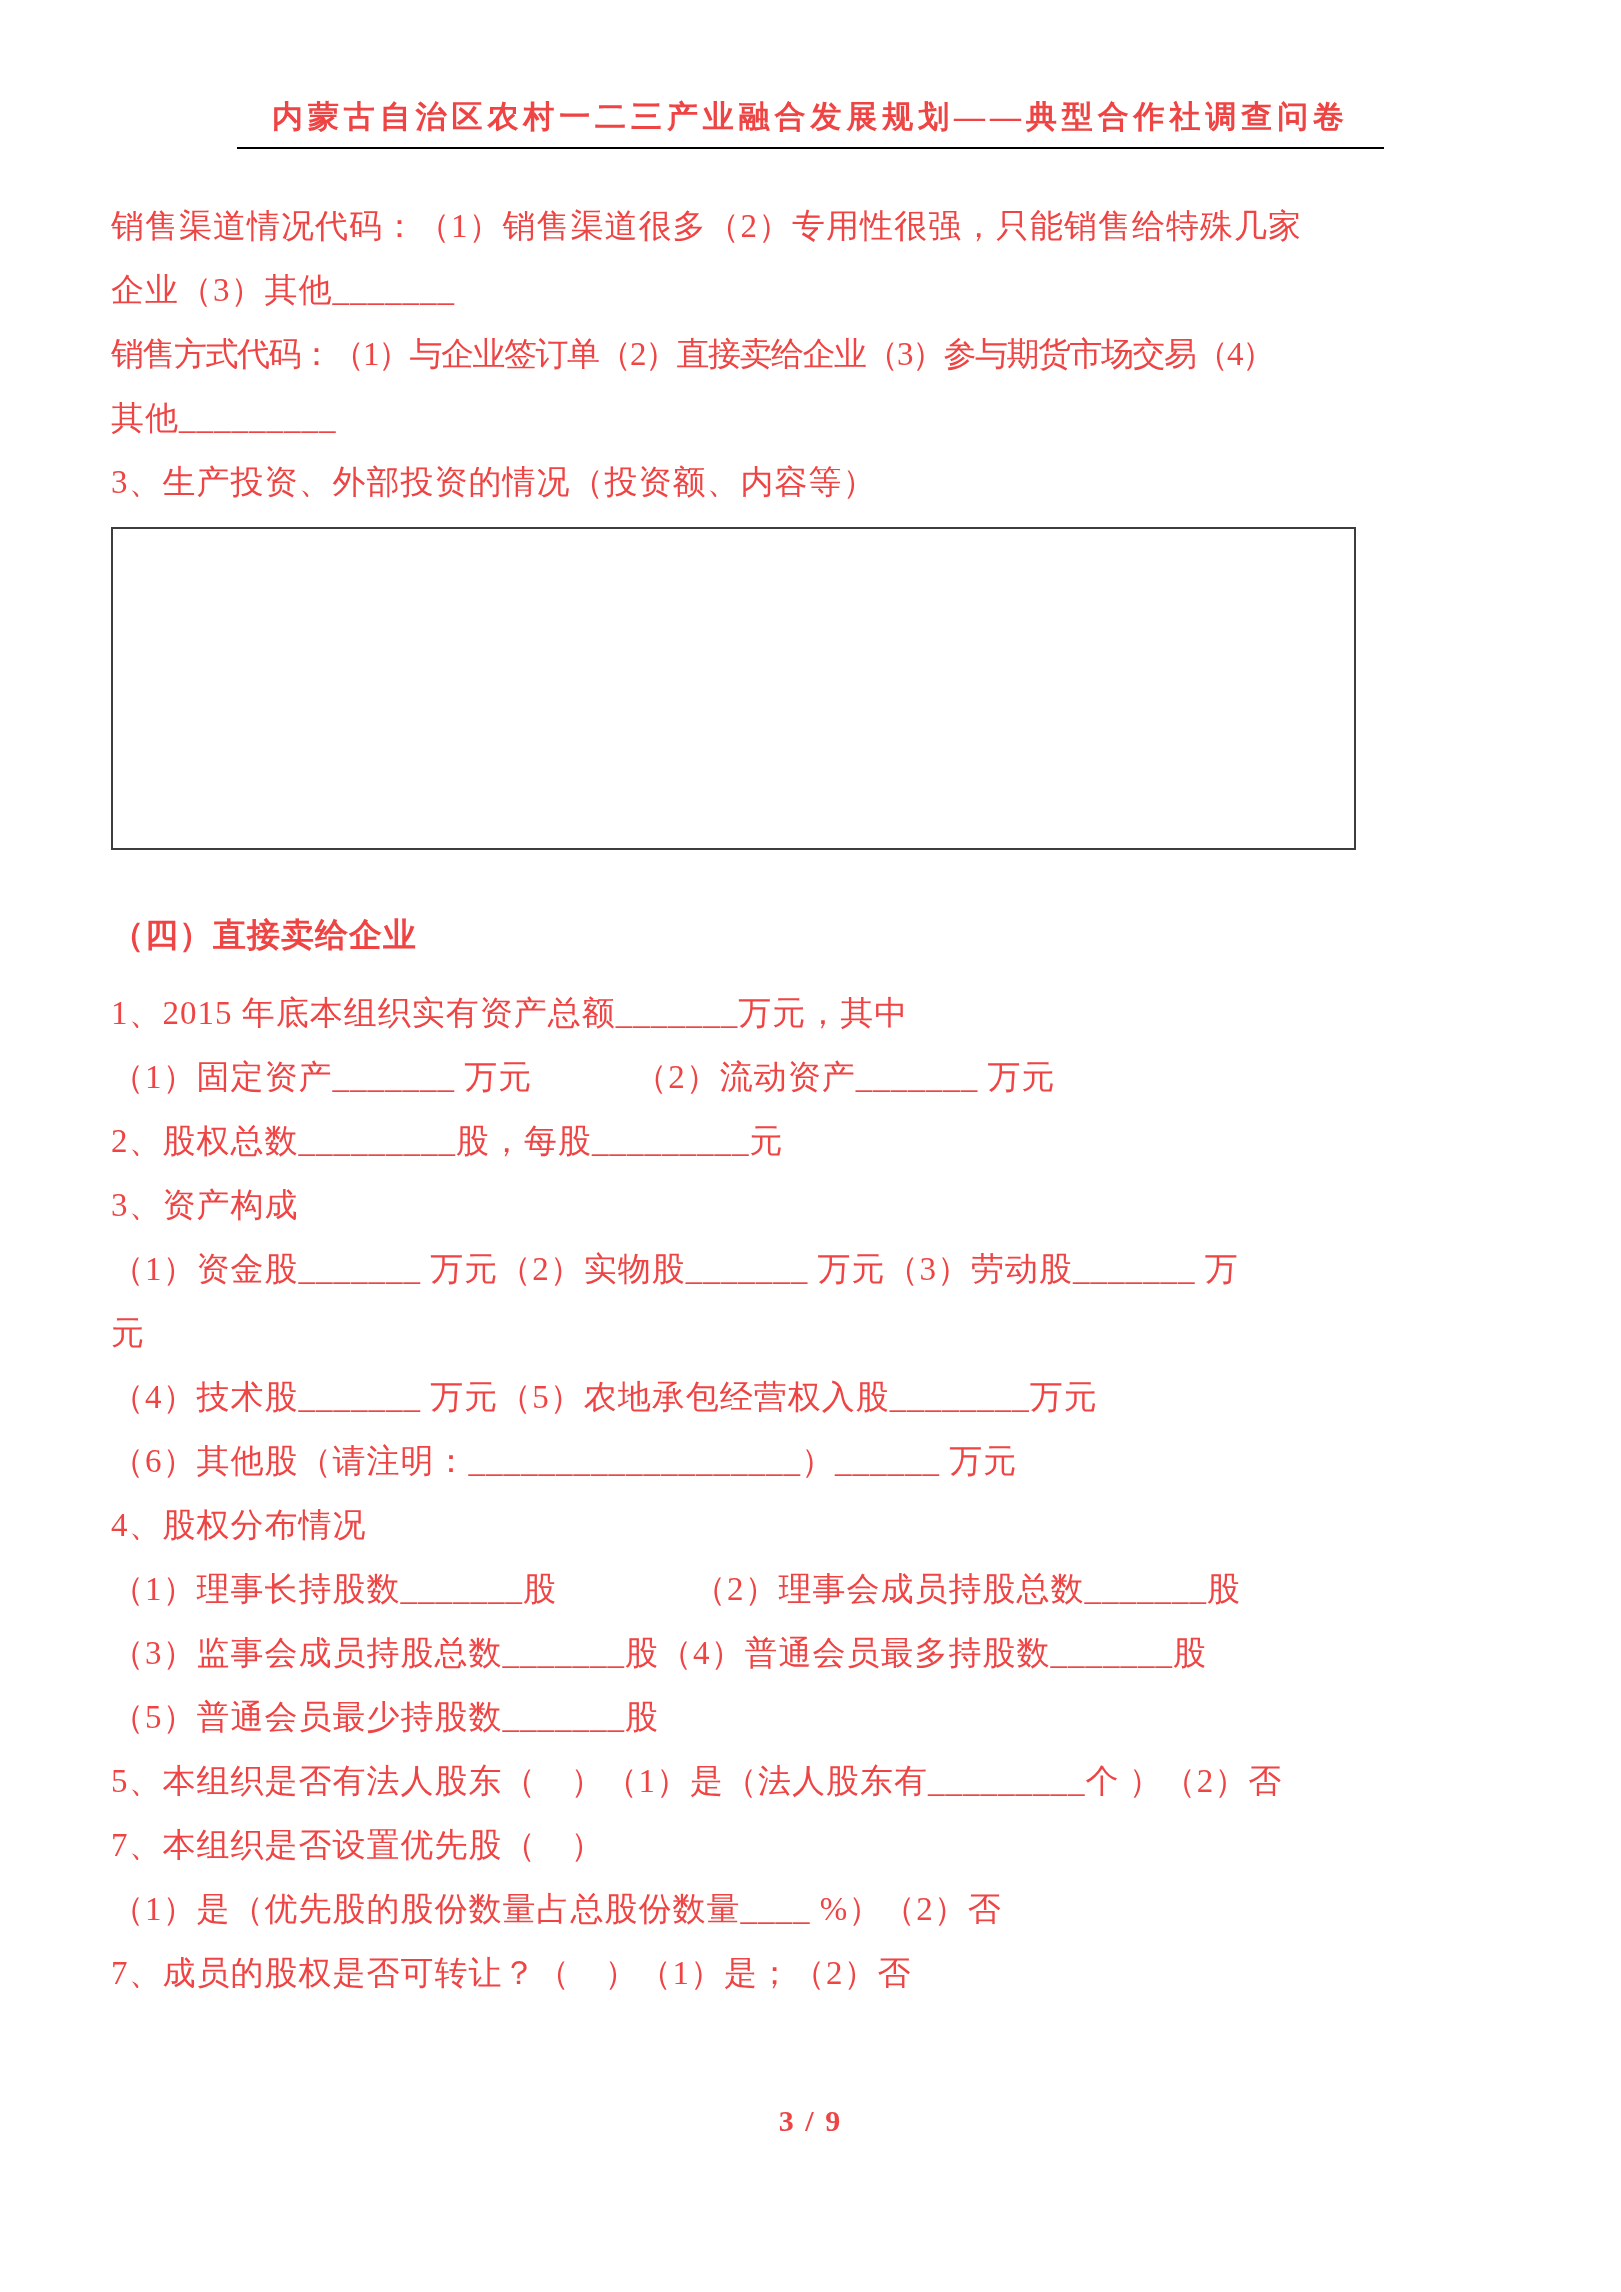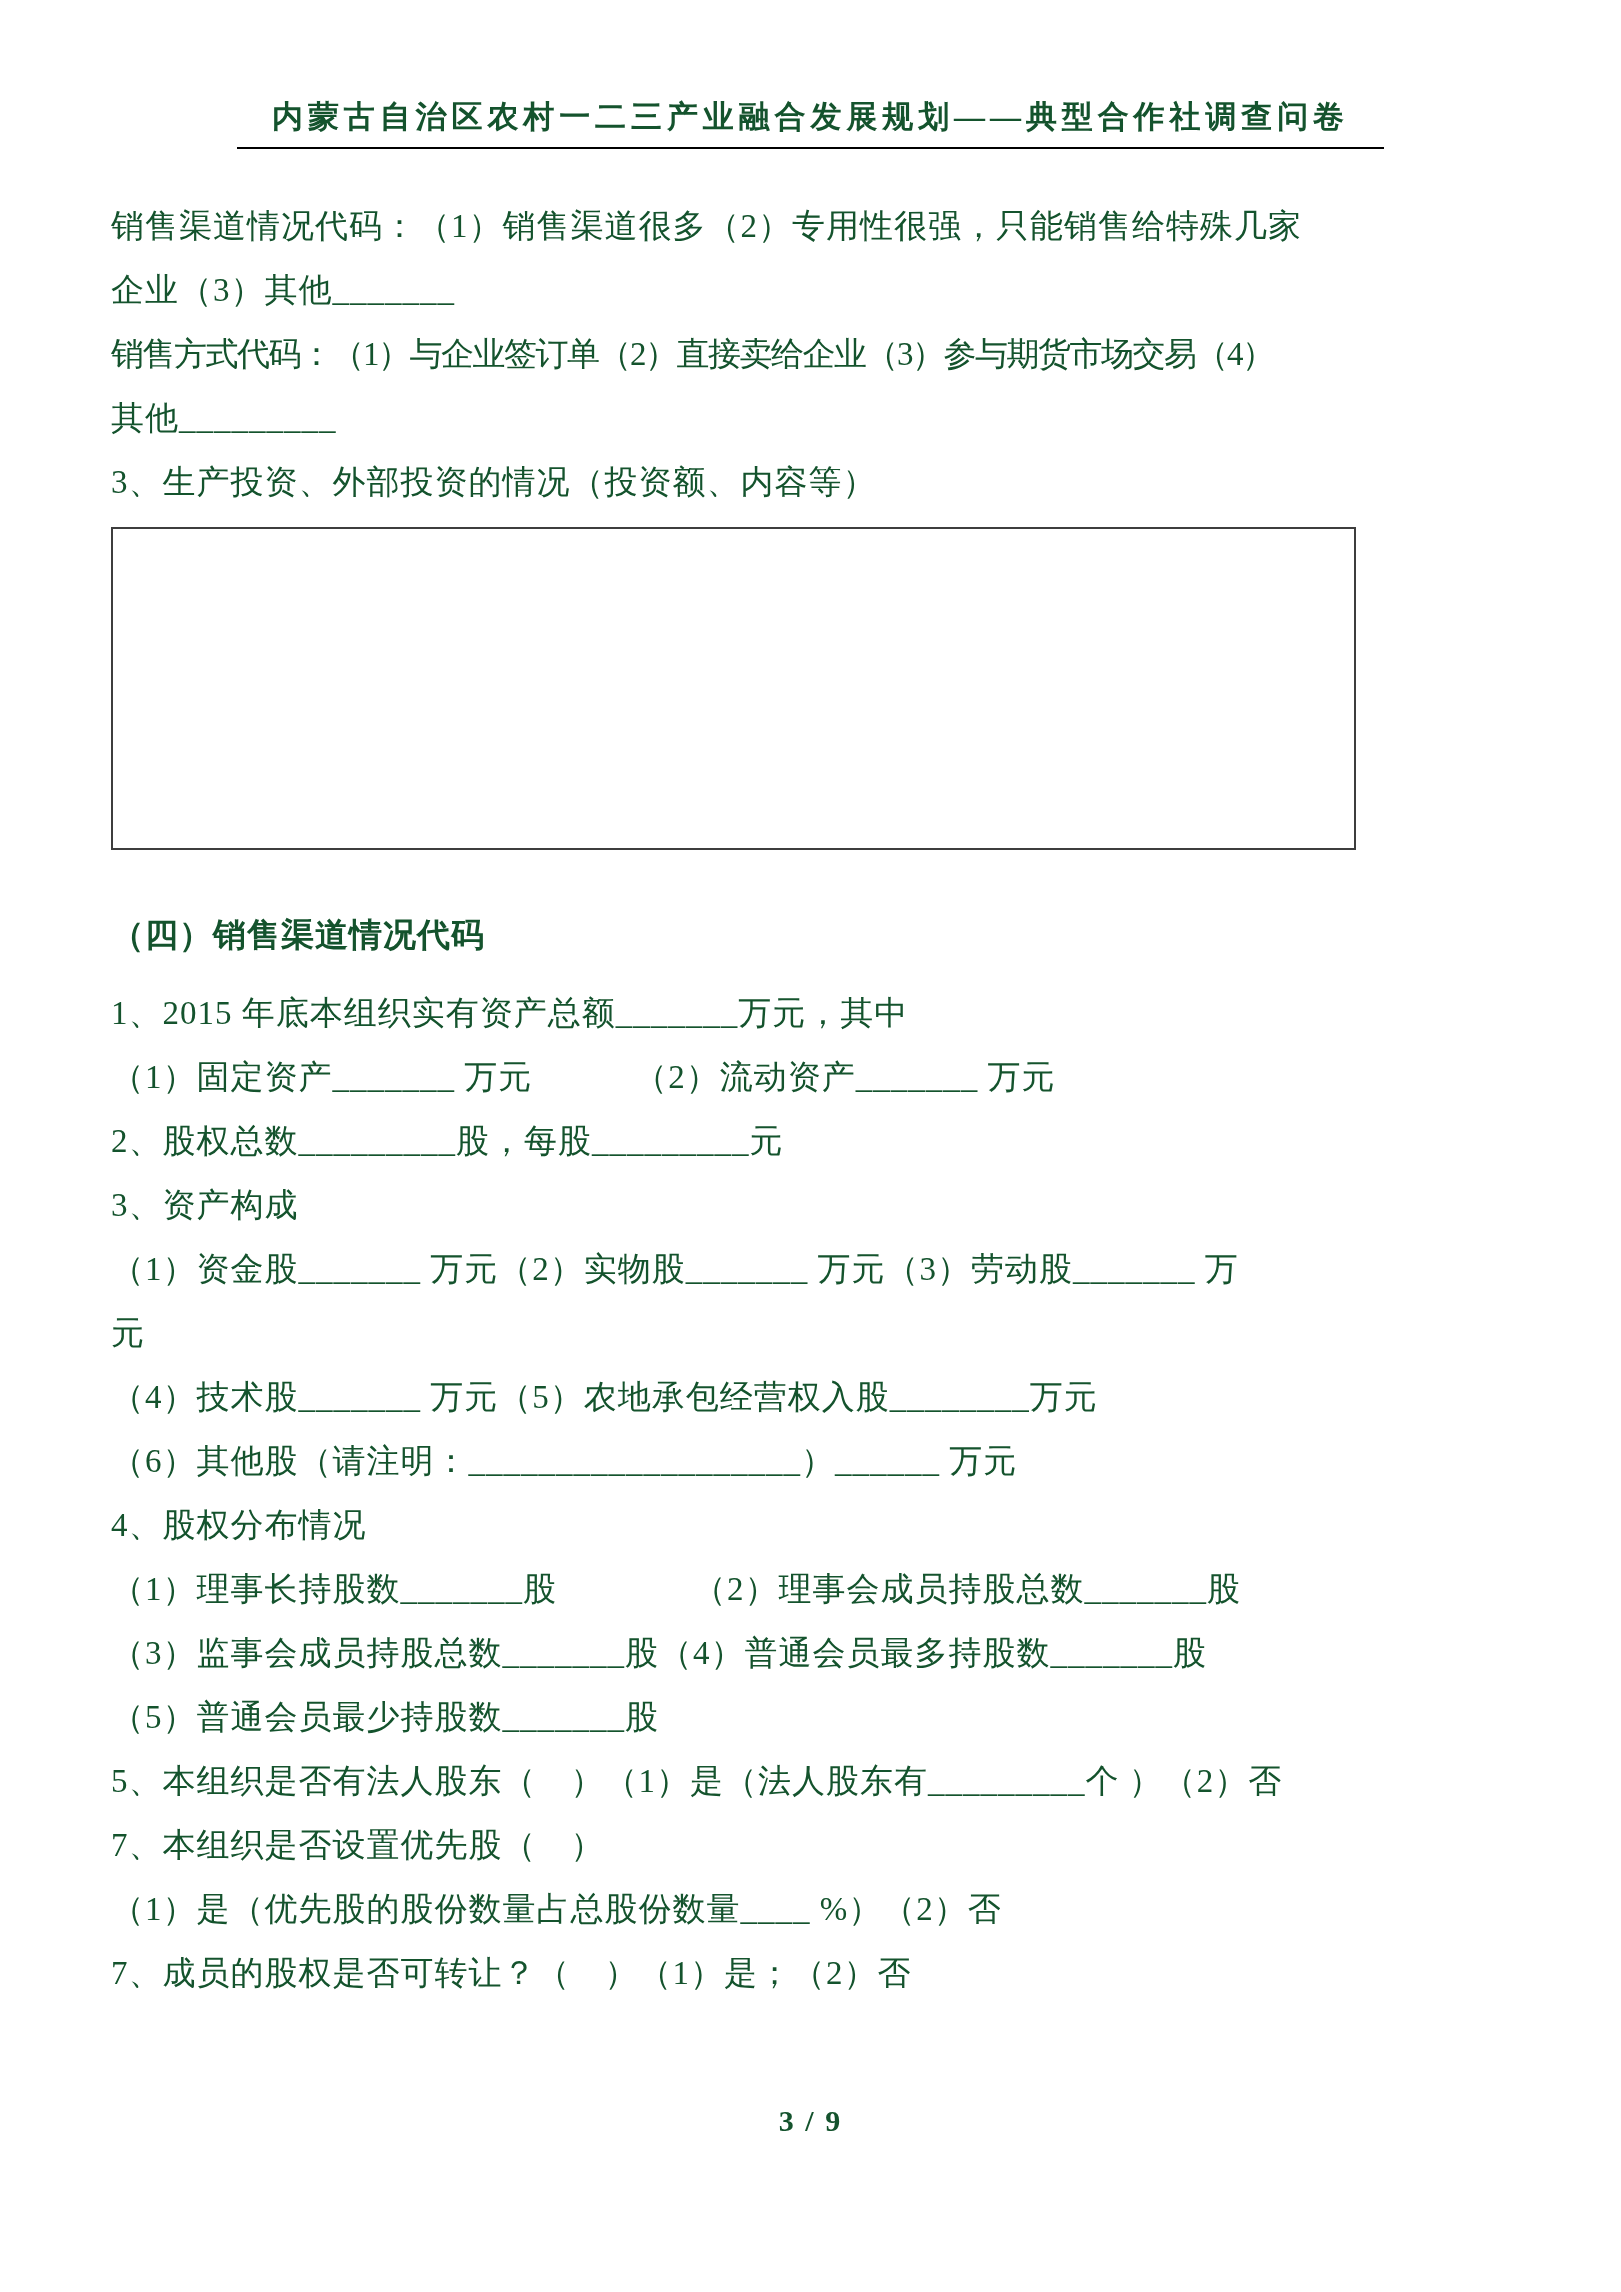--- a/index.html
+++ b/index.html
@@ -8,21 +8,21 @@
     background: #888;
   }
   .page {
     position: relative;
     width: 1621px;
     height: 2293px;
     margin: 0 auto;
     background: #ffffff;
     overflow: hidden;
     font-family: "Liberation Serif", "DejaVu Serif", serif;
-    color: #14532d;
+    color: #ef4444;
   }
   .doc-header {
     width: 1147px;
     margin: 0 auto;
     padding-top: 98px;
     padding-bottom: 11.8px;
     border-bottom: 2.9px solid #000000;
   }
   .doc-header-title {
     margin: 0;
@@ -82,21 +82,21 @@
 
     <p class="line">销售渠道情况代码：（1）销售渠道很多（2）专用性很强，只能销售给特殊几家</p>
     <p class="line">企业（3）其他_______</p>
     <p class="line compress">销售方式代码：（1）与企业签订单（2）直接卖给企业（3）参与期货市场交易（4）</p>
     <p class="line">其他_________</p>
 
     <p class="line">3、生产投资、外部投资的情况（投资额、内容等）</p>
 
     <div class="answer-box"></div>
 
-    <p class="line section-heading">（四）销售渠道情况代码</p>
+    <p class="line section-heading">（四）直接卖给企业</p>
 
     <p class="line">1、2015 年底本组织实有资产总额_______万元，其中</p>
     <p class="line">（1）固定资产_______ 万元　　　（2）流动资产_______ 万元</p>
     <p class="line">2、股权总数_________股，每股_________元</p>
     <p class="line">3、资产构成</p>
     <p class="line">（1）资金股_______ 万元（2）实物股_______ 万元（3）劳动股_______ 万</p>
     <p class="line">元</p>
     <p class="line">（4）技术股_______ 万元（5）农地承包经营权入股________万元</p>
     <p class="line">（6）其他股（请注明：___________________）______ 万元</p>
     <p class="line">4、股权分布情况</p>

